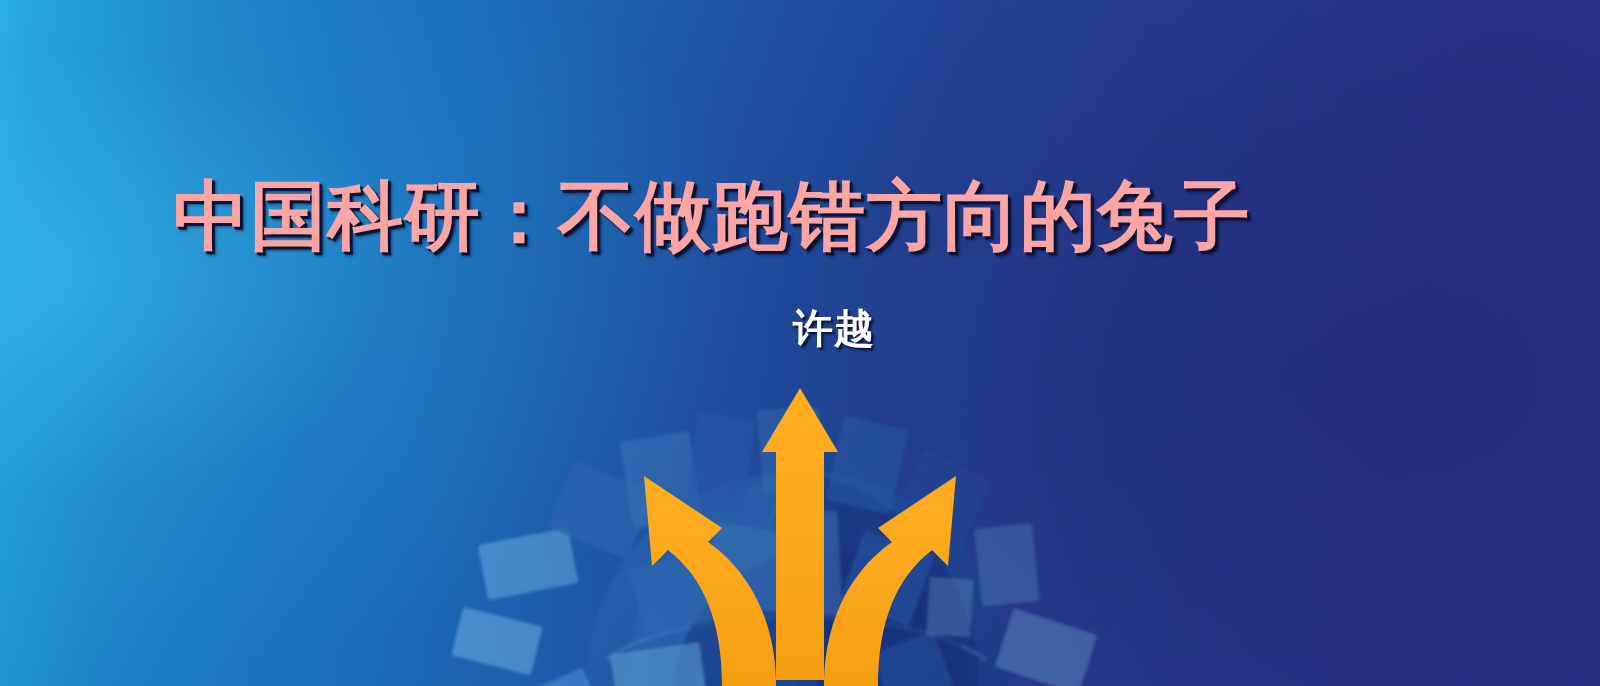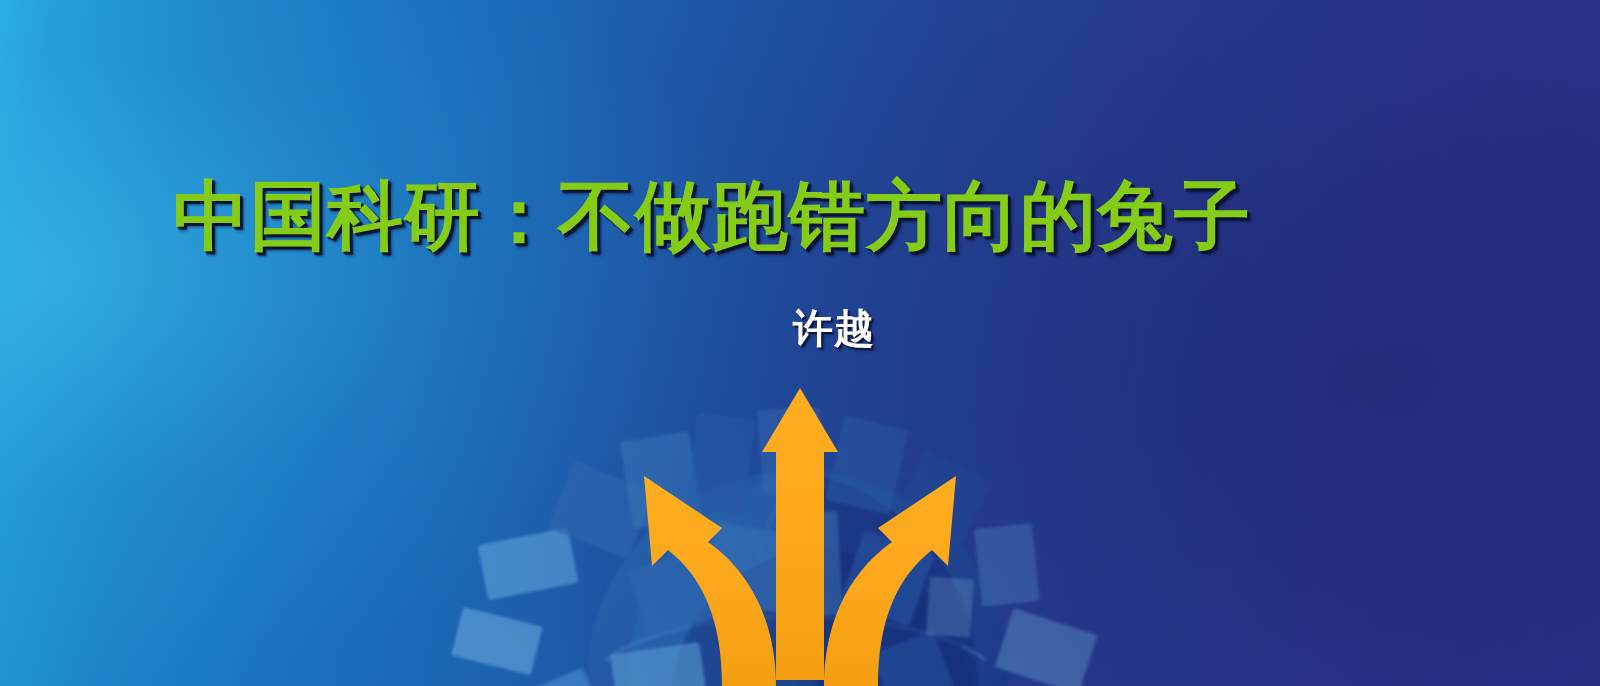--- a/index.html
+++ b/index.html
@@ -83,21 +83,21 @@
   }
   .slide-title {
     position: absolute;
     left: 0;
     top: 178px;
     width: 1424px;
     margin: 0;
     font-size: 76px;
     font-weight: 700;
     line-height: 1.0;
-    color: #84cc16;
+    color: #fca5a5;
     letter-spacing: 1px;
     text-shadow:
        3px 3px 0px rgba(10,18,52,0.85),
        4px 4px 3px rgba(6,12,40,0.55),
        2px 2px 1px rgba(10,18,52,0.9);
     white-space: nowrap;
   }
   .slide-subtitle {
     position: absolute;
     left: 0;

